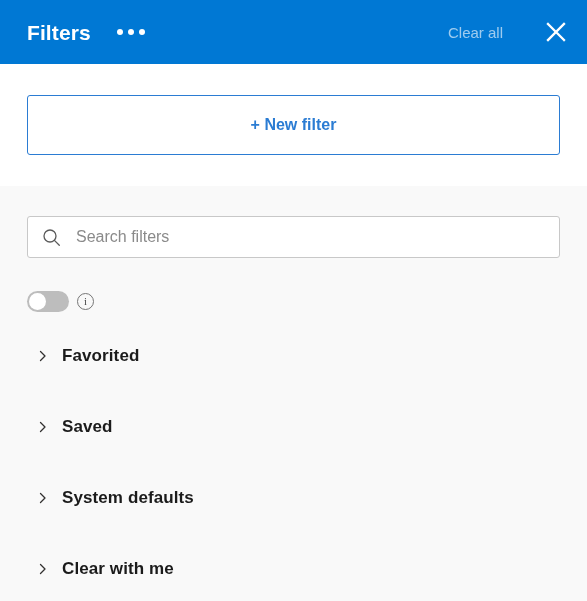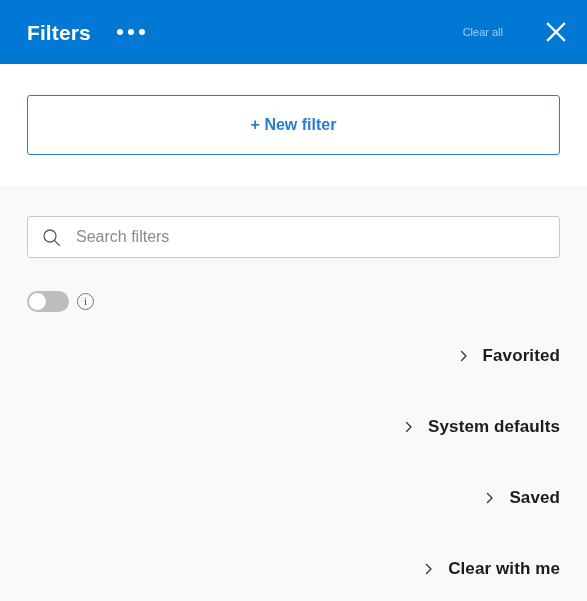--- a/index.html
+++ b/index.html
@@ -55,21 +55,21 @@
     height: 6px;
     border-radius: 50%;
     background: #ffffff;
     display: block;
   }
   .header-spacer {
     flex: 1 1 auto;
   }
   .clear-all {
     color: rgba(255,255,255,0.62);
-    font-size: 11px;
+    font-size: 15px;
     font-weight: normal;
     cursor: default;
     padding: 6px 4px;
     white-space: nowrap;
   }
   .close-btn {
     width: 46px;
     height: 46px;
     display: flex;
     align-items: center;
@@ -196,21 +196,20 @@
   
   .sections {
     margin-top: 28px;
   }
   .section-row {
     display: flex;
     align-items: center;
     height: 30px;
     margin-bottom: 41px;
     cursor: pointer;
-    justify-content: flex-end;
   }
   .chevron {
     width: 14px;
     height: 14px;
     margin-left: 9px;
     margin-right: 12px;
     flex: 0 0 auto;
     display: flex;
     align-items: center;
     justify-content: center;
@@ -281,30 +280,30 @@
         </span>
         <span class="section-label">Favorited</span>
       </div>
 
       <div class="section-row">
         <span class="chevron">
           <svg width="12" height="12" viewBox="0 0 12 12" aria-hidden="true">
             <path d="M3.5 1.5 L8 6 L3.5 10.5" stroke="#323130" stroke-width="1.3" fill="none" stroke-linecap="round" stroke-linejoin="round"></path>
           </svg>
         </span>
-        <span class="section-label">System defaults</span>
+        <span class="section-label">Saved</span>
       </div>
 
       <div class="section-row">
         <span class="chevron">
           <svg width="12" height="12" viewBox="0 0 12 12" aria-hidden="true">
             <path d="M3.5 1.5 L8 6 L3.5 10.5" stroke="#323130" stroke-width="1.3" fill="none" stroke-linecap="round" stroke-linejoin="round"></path>
           </svg>
         </span>
-        <span class="section-label">Saved</span>
+        <span class="section-label">System defaults</span>
       </div>
 
       <div class="section-row">
         <span class="chevron">
           <svg width="12" height="12" viewBox="0 0 12 12" aria-hidden="true">
             <path d="M3.5 1.5 L8 6 L3.5 10.5" stroke="#323130" stroke-width="1.3" fill="none" stroke-linecap="round" stroke-linejoin="round"></path>
           </svg>
         </span>
         <span class="section-label">Clear with me</span>
       </div>

